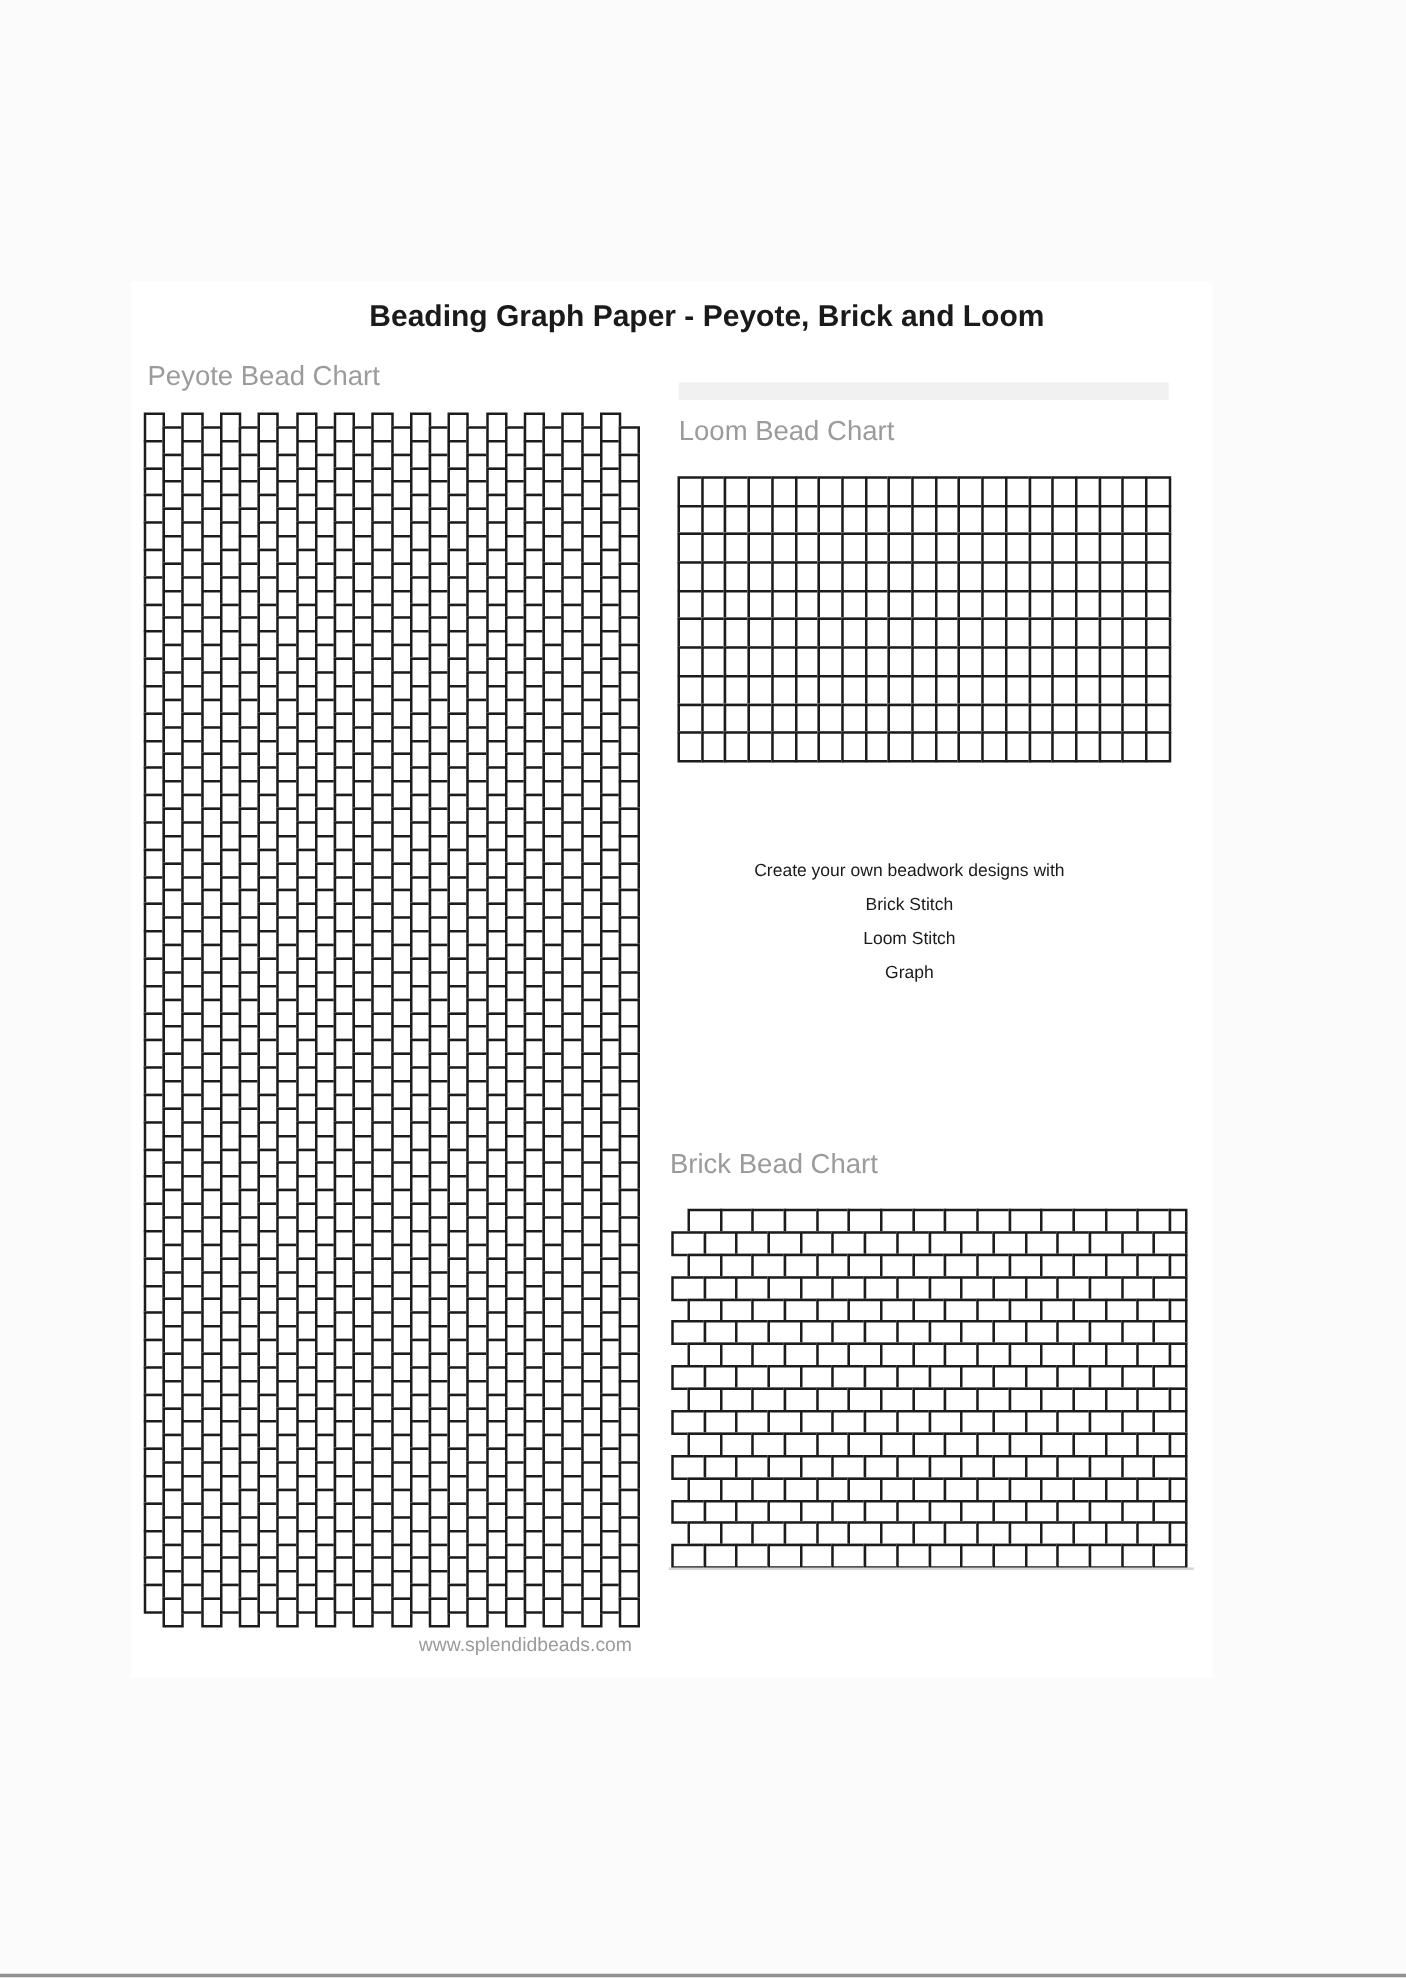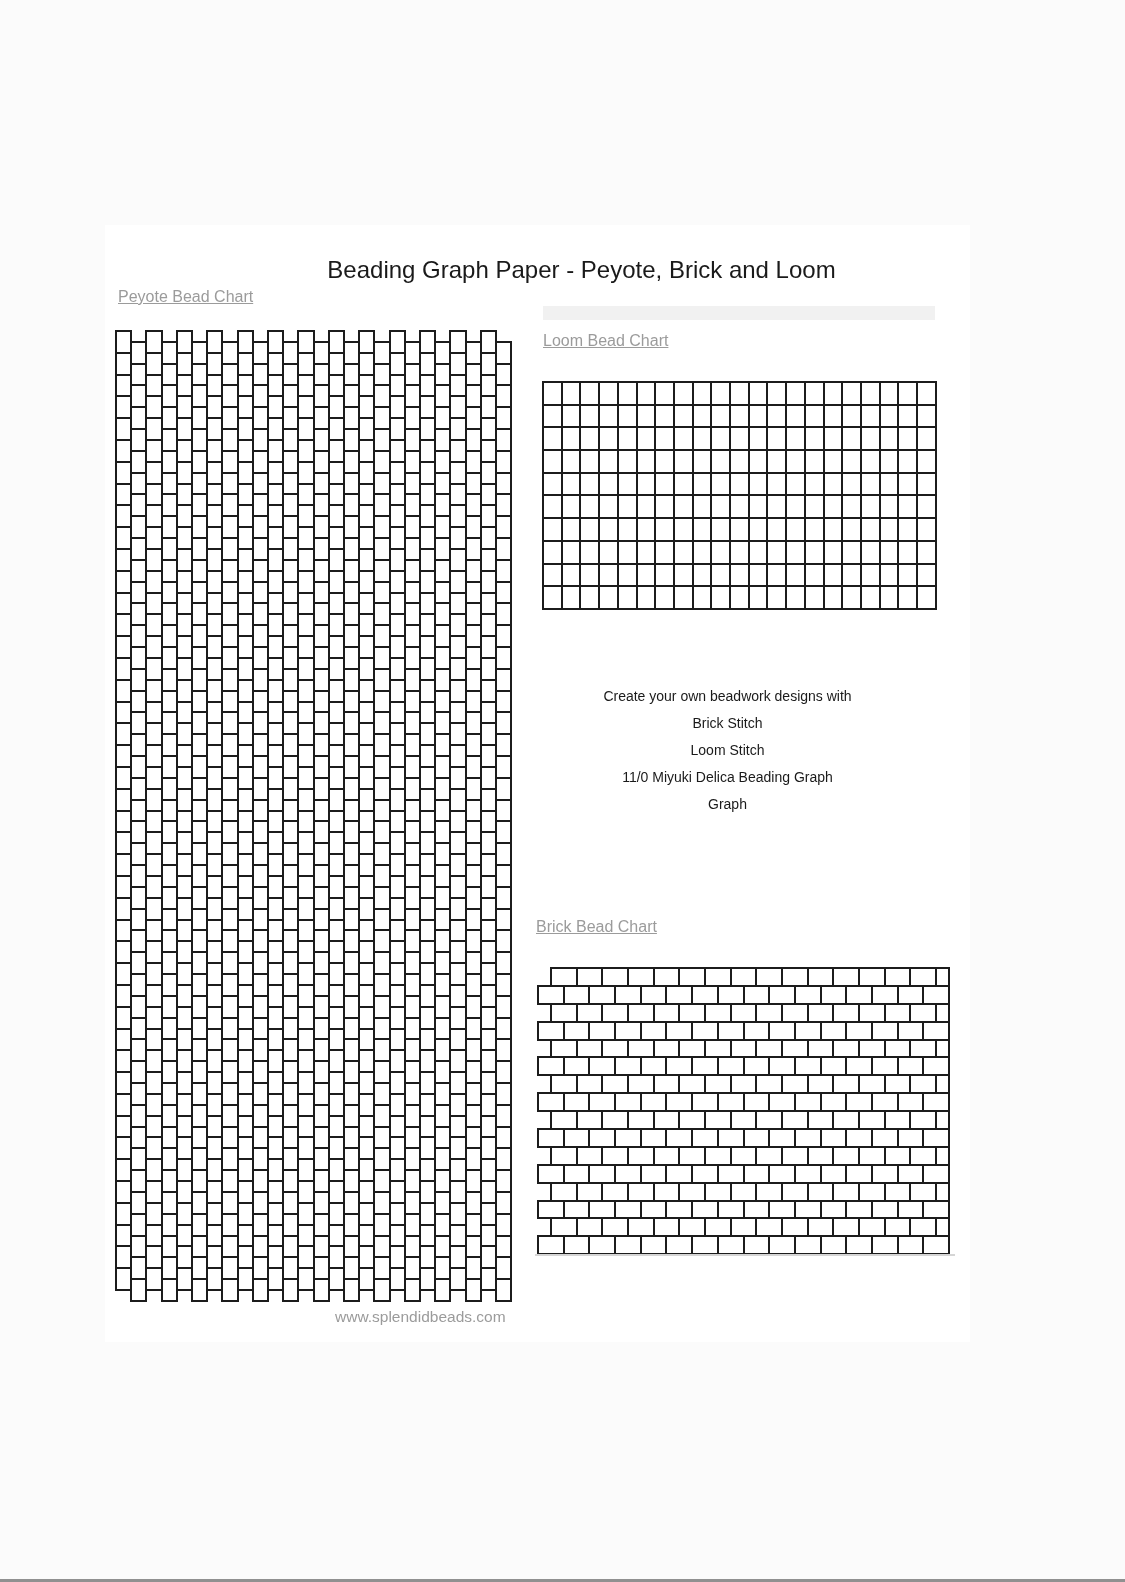--- a/index.html
+++ b/index.html
@@ -6,27 +6,26 @@
   body{
     width:1125px;height:1582px;position:relative;
     background:#fbfbfb;overflow:hidden;
     font-family:"Liberation Sans","DejaVu Sans",sans-serif;
   }
   .card{
     position:absolute;left:105px;top:225px;width:865px;height:1117px;
     background:#ffffff;
   }
   .title{
-    position:absolute;left:133px;top:240px;width:865px;margin:16px;
-    text-align:center;font-size:24px;font-weight:400;color:var(--text,#1a1a1a);
+    position:absolute;left:133px;top:240px;width:865px;margin:0;
+    text-align:center;font-size:24px;font-weight:700;color:var(--text,#1a1a1a);
   }
   .label{
-    position:absolute;font-size:16px;color:var(--label,#9b9b9b);
+    position:absolute;font-size:22px;color:var(--label,#9b9b9b);
     white-space:nowrap;
-    text-decoration:underline;
   }
   .peyote-label{left:118px;top:288px;}
   .loom-band{
     position:absolute;left:543px;top:306px;width:392px;height:14px;
     background:var(--band,#f1f1f1);
   }
   .loom-label{left:543px;top:332px;}
   .brick-label{left:536px;top:918px;}
   .peyote-chart{position:absolute;left:115px;top:330px;width:400px;height:985px;}
   .peyote-col{position:absolute;display:flex;flex-direction:column;}
@@ -1504,21 +1503,20 @@
         <div class="cell"></div>
         <div class="cell"></div>
         <div class="cell"></div>
       </div>
     </div>
 
   <div class="description" id="description">
       <div>Create your own beadwork designs with</div>
       <div>Brick Stitch</div>
       <div>Loom Stitch</div>
-      <div>11/0 Miyuki Delica Beading Graph</div>
       <div>Graph</div>
     </div>
 
   <div class="label brick-label">Brick Bead Chart</div>
   <div class="brick-chart" id="brick">
       <div class="brick-row" style="padding-left: 12.85px;">
         <div class="cell"></div>
         <div class="cell"></div>
         <div class="cell"></div>
         <div class="cell"></div>

